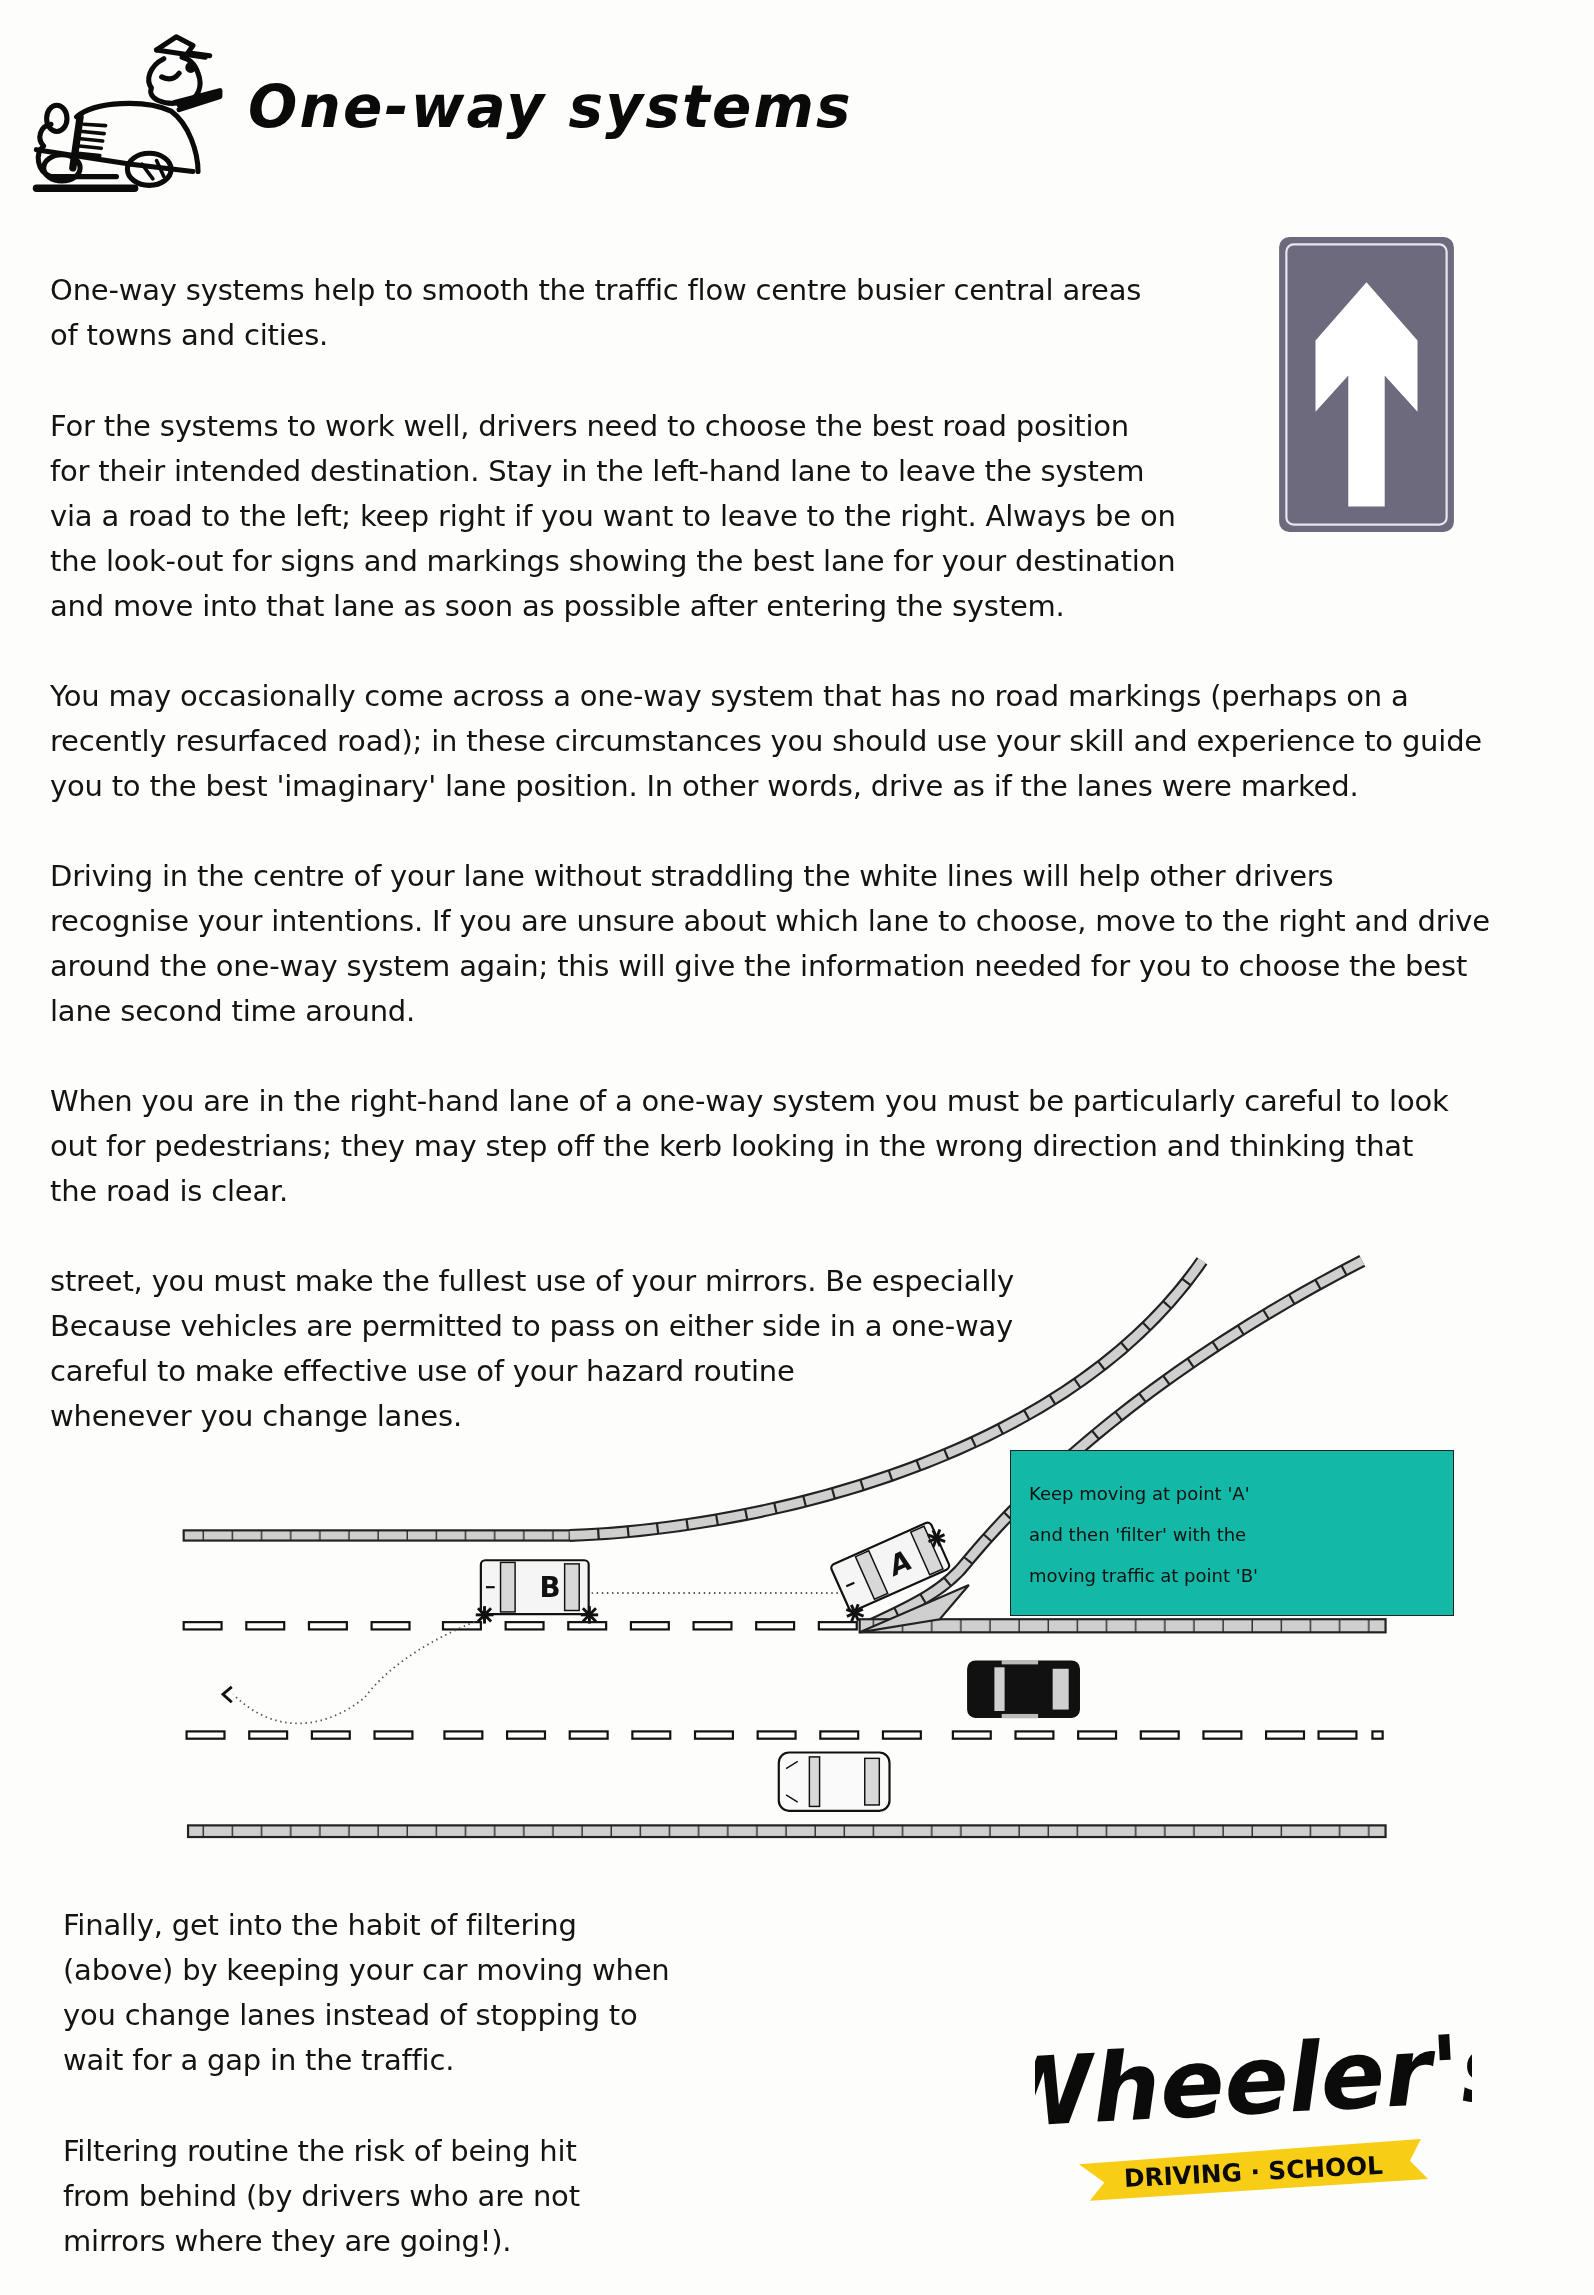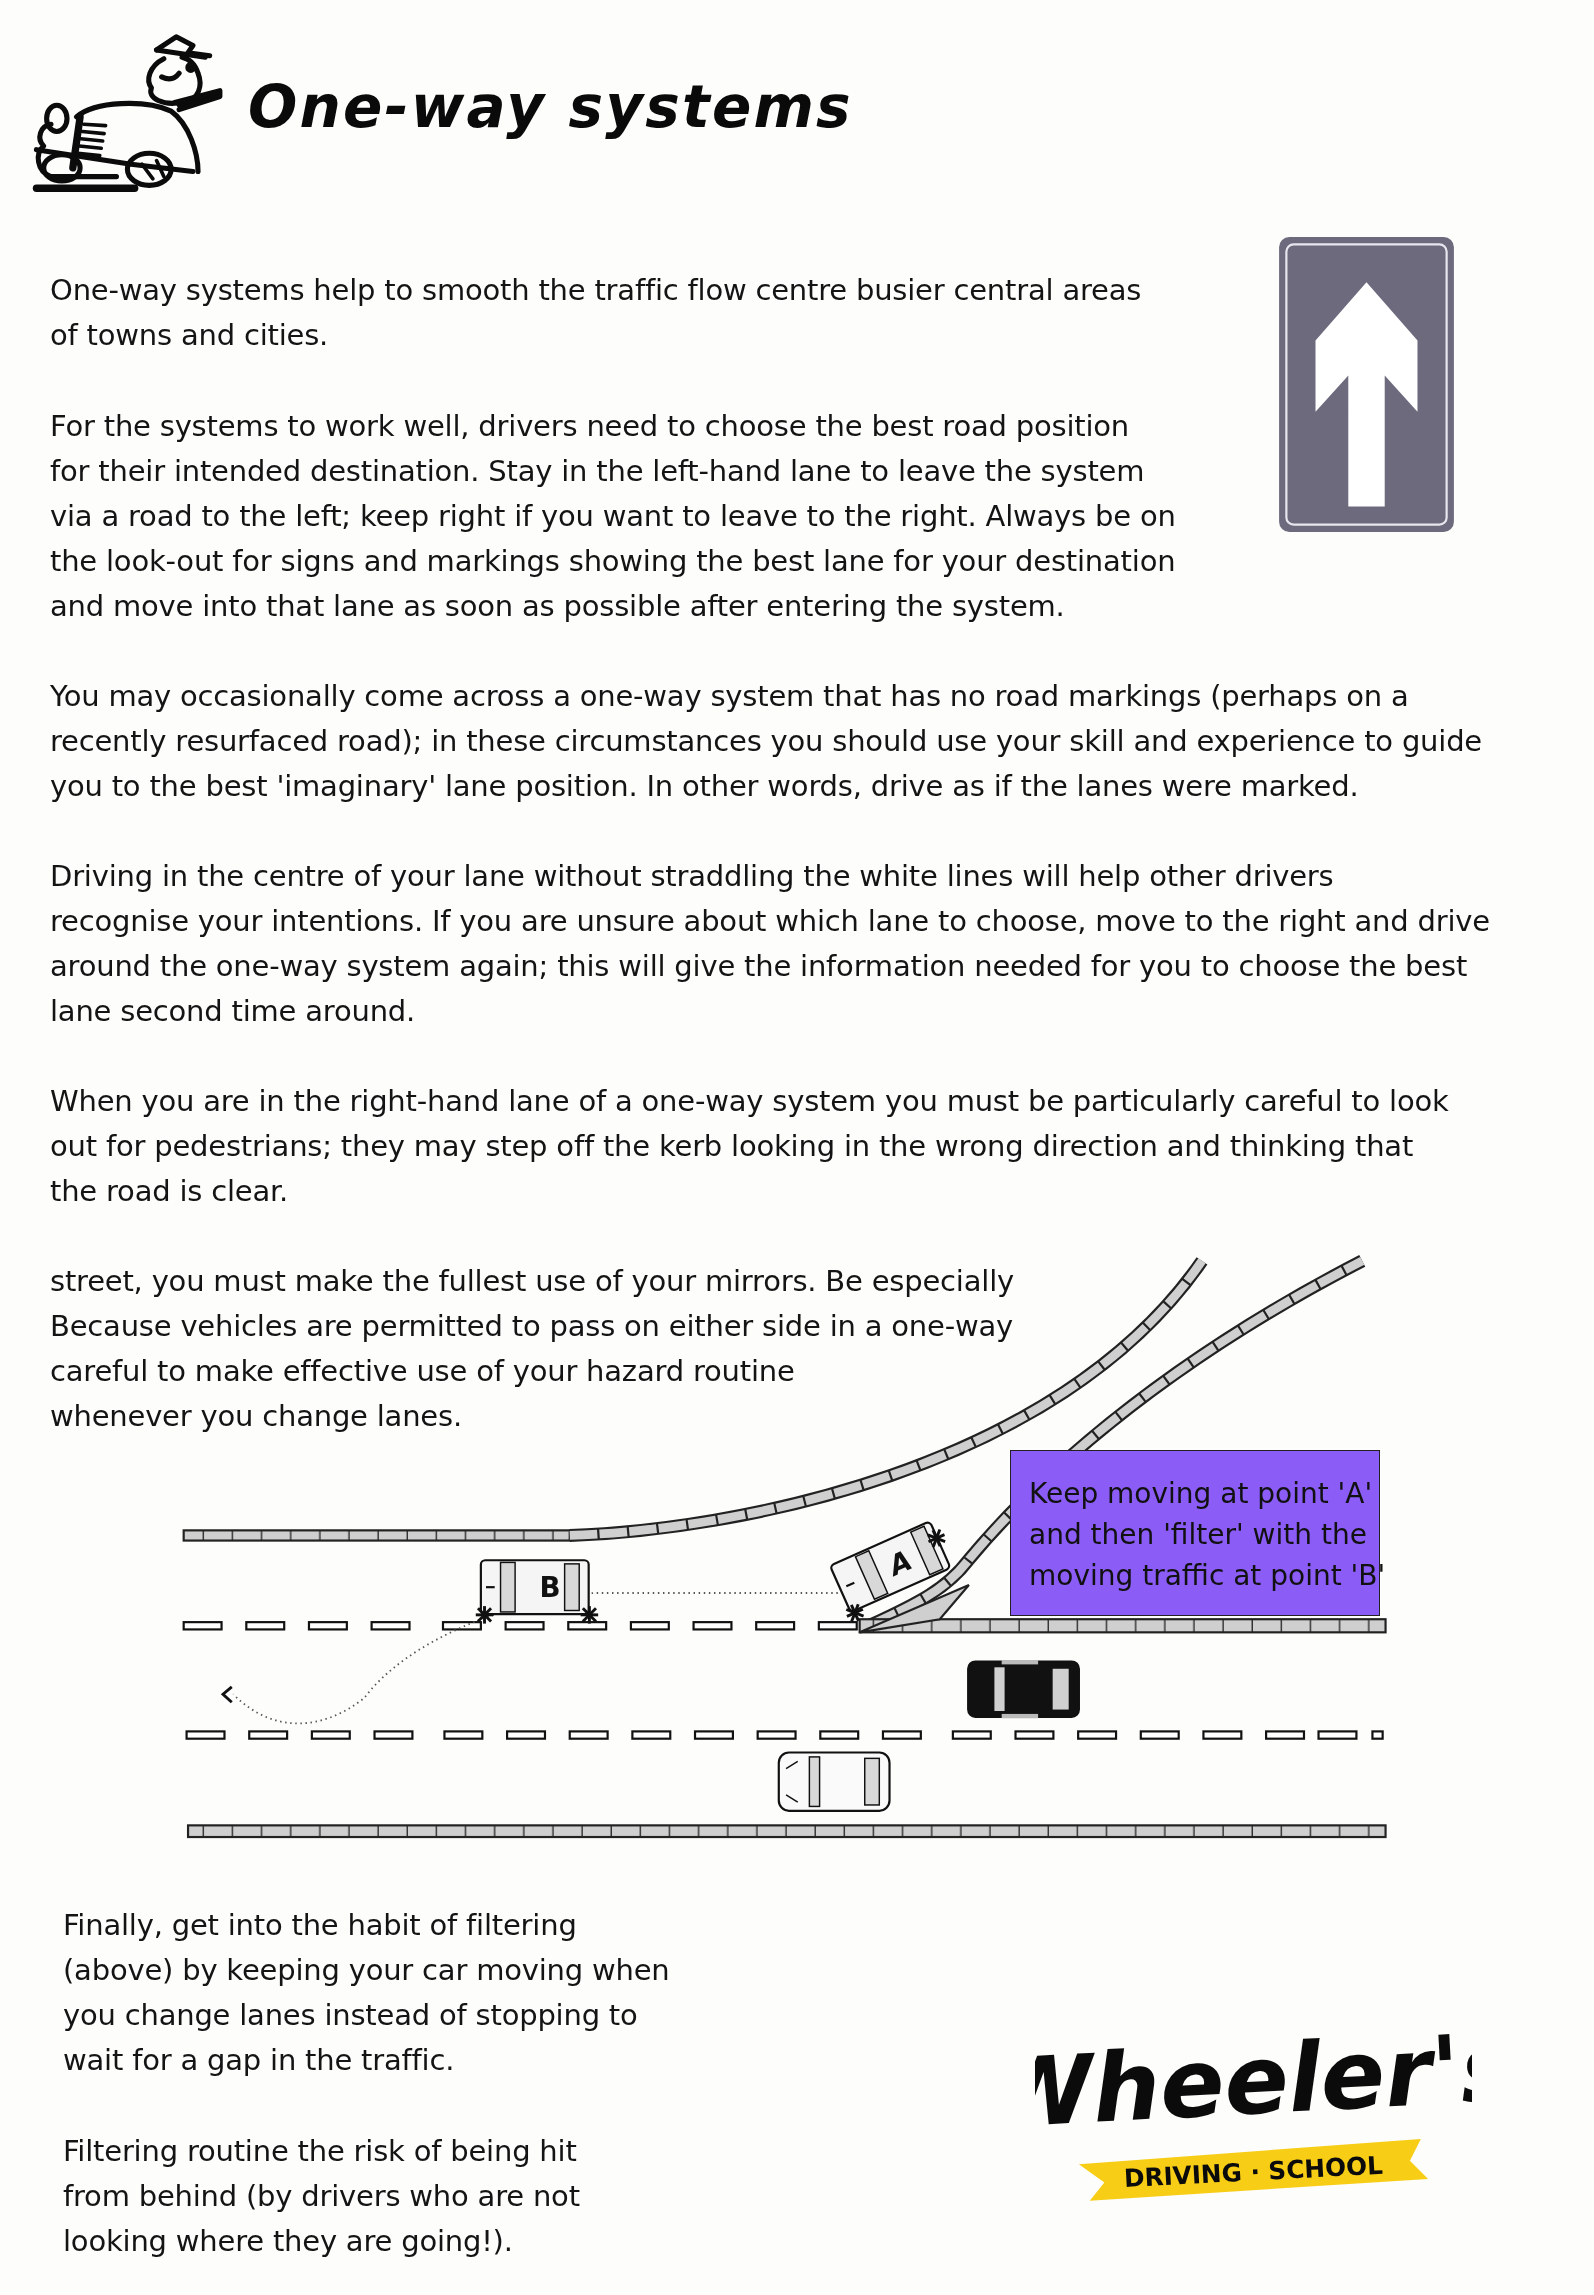--- a/index.html
+++ b/index.html
@@ -16,24 +16,24 @@
     font-style: italic; font-weight: bold;
     font-size: 58px; letter-spacing: 2.2px; color: #0a0a0a;
     white-space: nowrap;
   }
   .para {
     font-size: 29px; line-height: 45px; color: #141414;
     letter-spacing: -0.2px;
   }
   .para span.line { display: block; white-space: nowrap; }
   .callout {
-    left: 1010px; top: 1450px; width: 370px; height: 166px;
-    border: 1.5px solid #222; background: #8b5cf6;
+    left: 1010px; top: 1450px; width: 444px; height: 166px;
+    border: 1.5px solid #222; background: #14b8a6;
     box-sizing: border-box; padding: 22px 0 0 18px;
-    font-size: 28px; line-height: 41px; color: #111;
+    font-size: 18px; line-height: 41px; color: #111;
   }
   .callout span.line { display: block; white-space: nowrap; }
   .sign {
     left: 1279px; top: 237px; width: 175px; height: 295px;
   }
   .logo { left: 1035px; top: 1997px; width: 437px; height: 211px; }
   svg text { font-family: "DejaVu Sans", sans-serif; }
 </style>
 </head>
 <body>
@@ -236,21 +236,21 @@
 <div class="abs para" style="left:63px;top:1903px">
   <span class="line">Finally, get into the habit of filtering</span>
   <span class="line">(above) by keeping your car moving when</span>
   <span class="line">you change lanes instead of stopping to</span>
   <span class="line">wait for a gap in the traffic.</span>
 </div>
 
 <div class="abs para" style="left:63px;top:2129px">
   <span class="line">Filtering routine the risk of being hit</span>
   <span class="line">from behind (by drivers who are not</span>
-  <span class="line">looking where they are going!).</span>
+  <span class="line">mirrors where they are going!).</span>
 </div>
 
 <svg class="abs logo" viewBox="0 0 600 290">
   <text x="300" y="160" text-anchor="middle" font-size="130" font-style="italic" font-weight="bold" fill="#0b0b0b" font-family="DejaVu Serif, serif" transform="rotate(-3 300 140)">Wheeler's</text>
   <polygon points="60,230 530,195 515,225 540,250 75,280 95,255" fill="#f7cd16"></polygon>
   <text x="300" y="252" text-anchor="middle" font-size="34" font-weight="bold" fill="#0b0b0b" transform="rotate(-3 300 245)">DRIVING · SCHOOL</text>
 </svg>
 
 
 </body></html>

